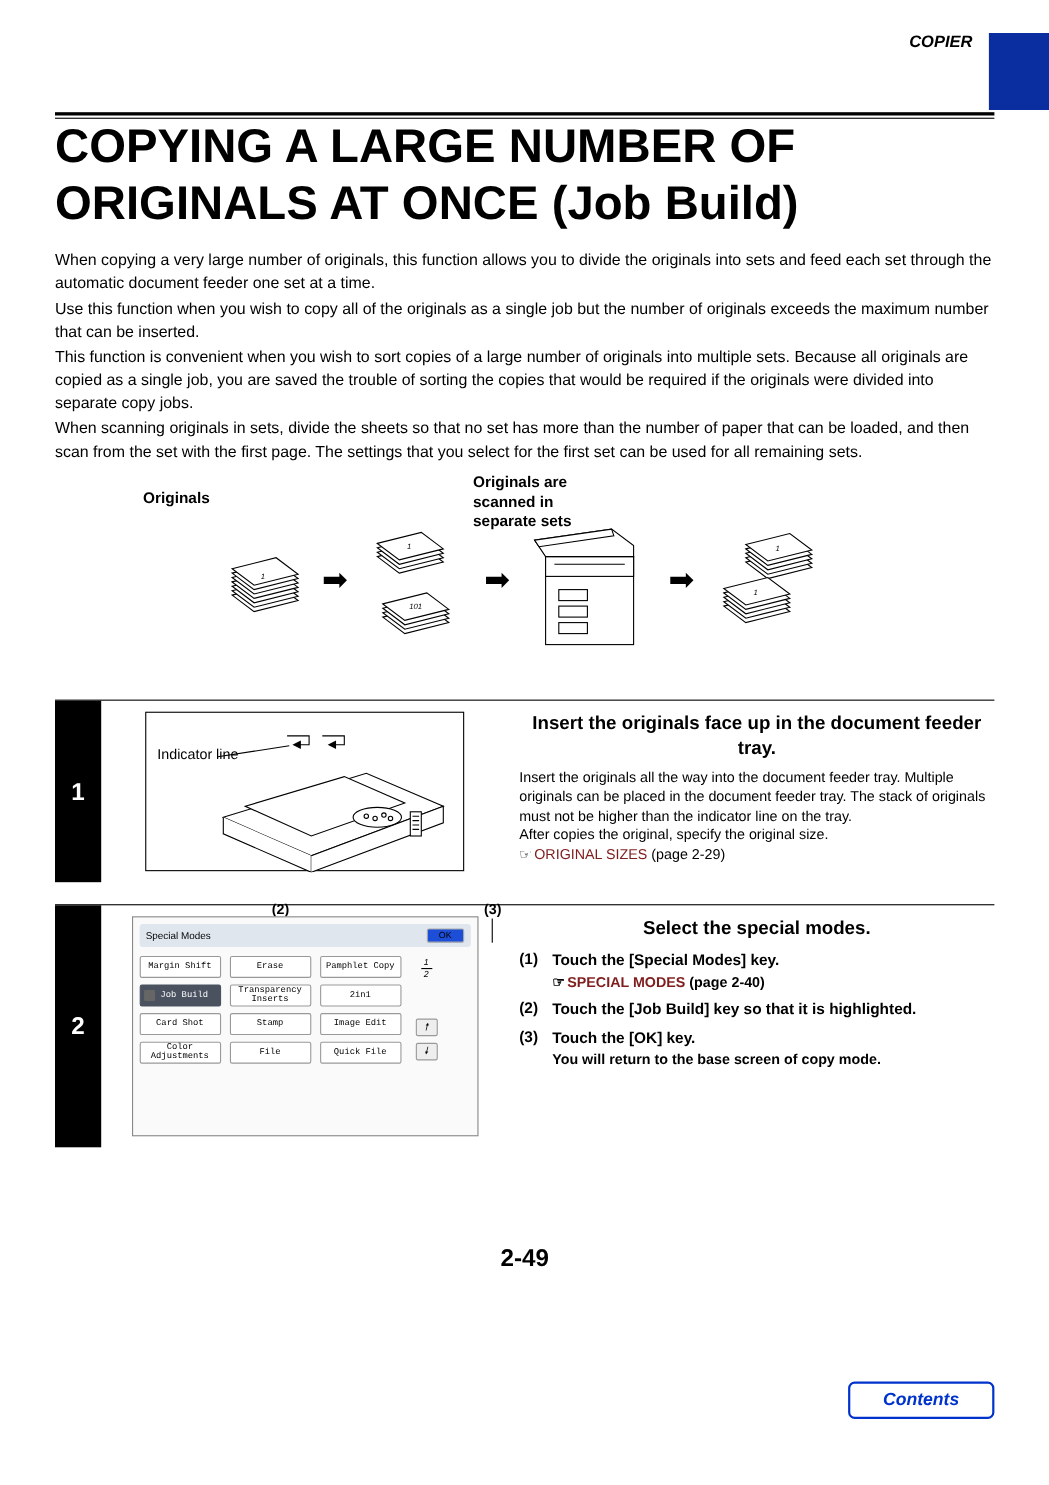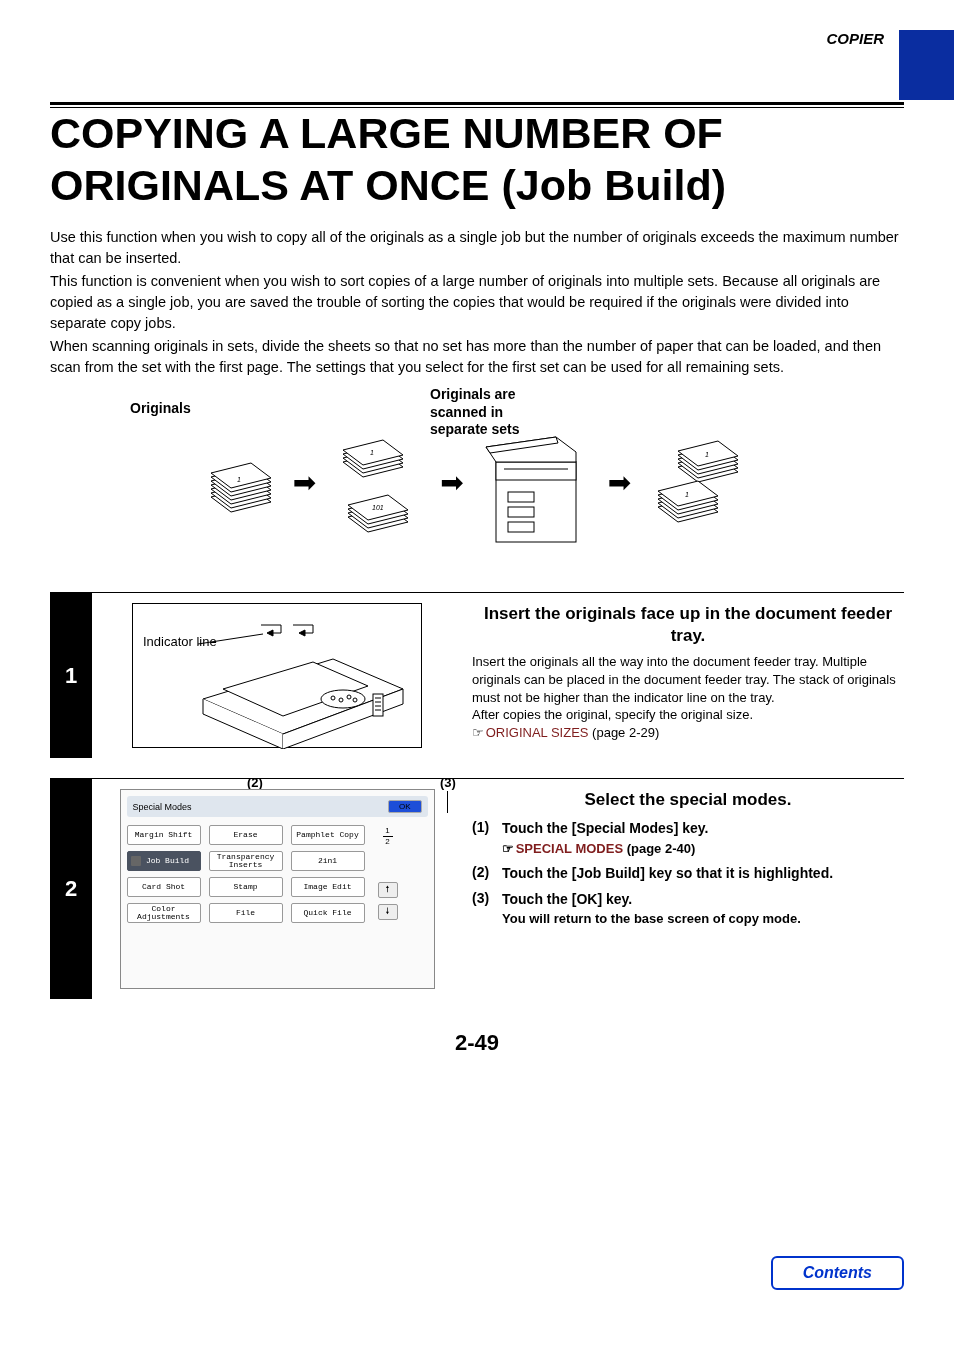--- a/index.html
+++ b/index.html
@@ -34,38 +34,39 @@
   
   .feeder-diagram { border: 1px solid #000; width: 290px; height: 145px; position: relative; background: #fff; }
   .ui-panel { border: 1px solid #888; width: 315px; height: 200px; background: #fafafa; padding: 6px; position:relative; }
   .ui-header { background: #dfe6ee; border-radius: 3px; font-size: 9px; padding: 4px 6px; display:flex; justify-content:space-between; align-items:center; margin-bottom:8px; }
   .ui-ok { background: #1d4ed8; border: 1px solid #aaa; border-radius: 2px; font-size: 8px; padding: 1px 10px; }
   .ui-grid { display:flex; gap:8px; }
   .ui-col { display:flex; flex-direction:column; gap:6px; }
   .ui-btn { font-size: 8px; font-family: 'Courier New', monospace; text-align:center; width: 74px; height:20px; border:1px solid #999; border-radius:2px; background:#fff; display:flex; align-items:center; justify-content:center; line-height:1; }
   .ui-btn.sel { background:#4a5260; color:#fff; border-color:#4a5260; position:relative; }
   .ui-btn.sel::before { content:""; position:absolute; left:3px; width:10px; height:10px; background:#666; border-radius:1px; }
-  .ui-side { width:30px; display:flex; flex-direction:column; gap:6px; align-items:center; justify-content:flex-start; padding-top:2px; font-size:8px; }
+  .ui-side { width:30px; display:flex; flex-direction:column; gap:6px; align-items:center; justify-content:flex-start; padding-top:2px; font-size:8px;font-style:italic; }
   .ui-arrow-btn { width:20px; height:16px; border:1px solid #999; background:#eee; border-radius:2px; display:flex; align-items:center; justify-content:center; font-size:9px; }
   .callout-num { position:absolute; font-weight:bold; font-size:13px; }
   .callout-line { position:absolute; background:#000; }
-  .page-number { text-align:center; font-size:22px; font-weight:bold; margin-top:31px; }
+  .page-number { text-align:center; font-size:22px; font-weight:bold; margin-top:88px; }
   .contents-btn { position:absolute; bottom:60px; right:50px; border:2px solid #0033cc; border-radius:6px; padding:6px 30px; font-size:16px; font-weight:bold; font-style:italic; color:#0033cc; background:#fff; }
 </style>
 </head>
 <body>
 <div class="page">
 
 <div class="top-band"></div>
 <div class="header-label">COPIER</div>
 
 <div class="rule-thick"></div>
 <h1 class="title">COPYING A LARGE NUMBER OF ORIGINALS AT ONCE (Job Build)</h1>
 
 <div class="body-text">
+  <p>When copying a very large number of originals, this function allows you to divide the originals into sets and feed each set through the automatic document feeder one set at a time.</p>
   <p>Use this function when you wish to copy all of the originals as a single job but the number of originals exceeds the maximum number that can be inserted.</p>
   <p>This function is convenient when you wish to sort copies of a large number of originals into multiple sets. Because all originals are copied as a single job, you are saved the trouble of sorting the copies that would be required if the originals were divided into separate copy jobs.</p>
   <p>When scanning originals in sets, divide the sheets so that no set has more than the number of paper that can be loaded, and then scan from the set with the first page. The settings that you select for the first set can be used for all remaining sets.</p>
 </div>
 
 
 <div class="diagram-row">
   <span class="diagram-label" style="left:80px; top:8px;">Originals</span>
   <span class="diagram-label" style="left:380px; top:-6px; width:100px; line-height:1.25;">Originals are scanned in separate sets</span>
 

